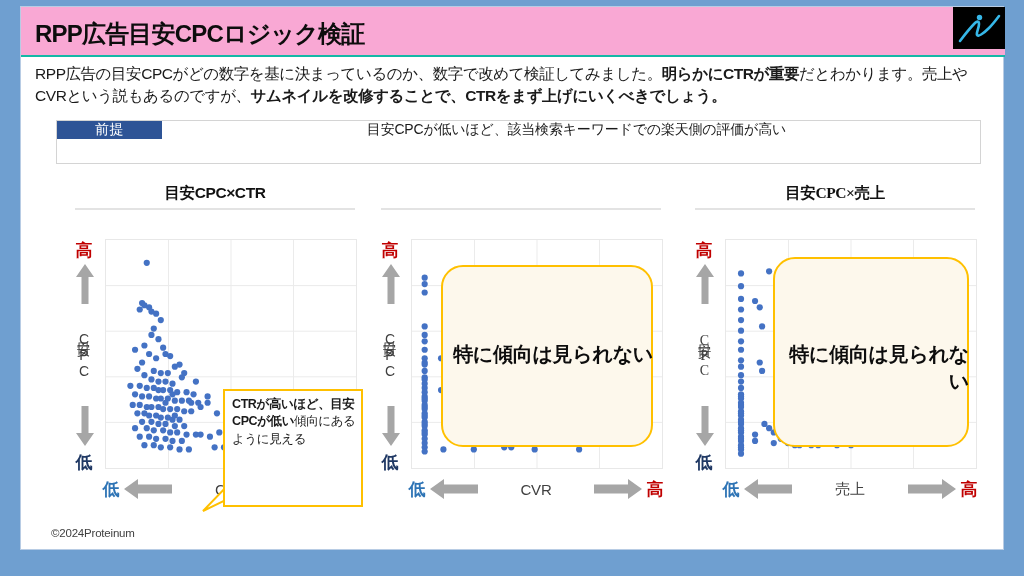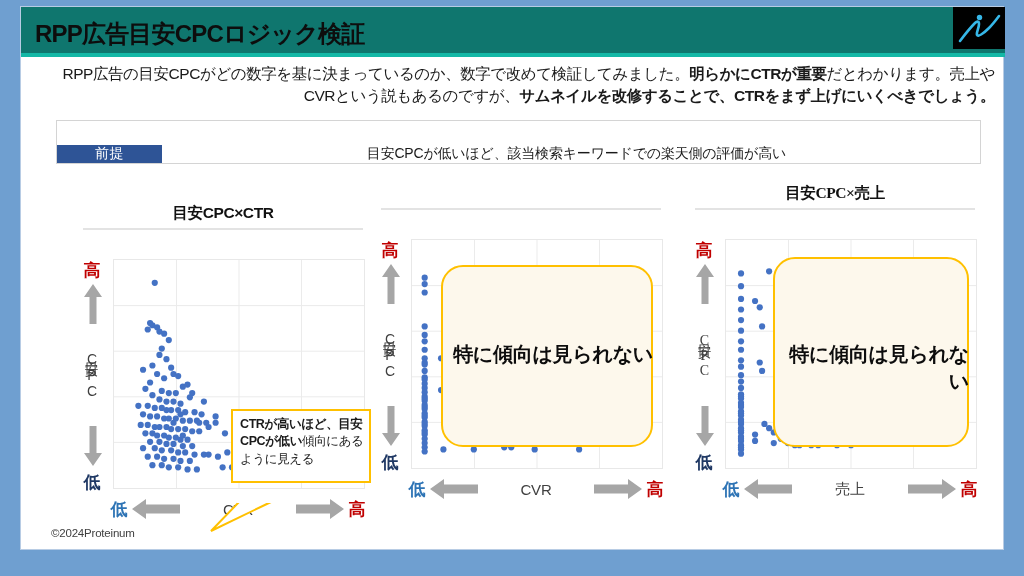--- a/index.html
+++ b/index.html
@@ -16,70 +16,69 @@
   .slide {
     position: absolute;
     left: 20px; top: 6px; width: 984px; height: 544px;
     background: #ffffff;
     border: 1px solid #b8cce4;
   }
 
   
   .header {
     position: absolute; left: 0; top: 0; width: 984px; height: 50px;
-    border-bottom: 4px solid #14b8a6;
-    background: #0f766e;
+    border-bottom: 2px solid #14b8a6;
+    background: #f9a8d4;
   }
   .header-title {
     position: absolute; left: 14px; top: 11px;
     font-size: 24px; font-weight: bold; color: #0d0d0d;
     letter-spacing: -0.8px;
     white-space: nowrap;
   }
   .logo-box {
     position: absolute; right: 0px; top: 0px;
     width: 52px; height: 42px;
     background: #000000;
     overflow: hidden;
   }
   .logo-box svg { display: block; }
 
   
   .lead {
     position: absolute; left: 14px; top: 56px; width: 960px;
     font-size: 15.5px; line-height: 1.45; color: #1a1a1a;
     letter-spacing: -0.45px;
-    text-align: right;
   }
   .lead b { font-weight: bold; }
 
   
   .premise {
     position: absolute; left: 35px; top: 113px;
     width: 925px; height: 44px;
     border: 1px solid #d4d4d4;
     background: #ffffff;
-    display: flex; align-items: flex-end;
+    display: flex; align-items: flex-start;
   }
   .premise-tag {
     width: 105px; background: #2e5496;
     color: #ffffff; font-size: 14px;
     display: flex; align-items: center; justify-content: center;
     letter-spacing: 0.5px;
   }
   .premise-text {
     flex: 1; display: flex; align-items: center; justify-content: center;
     font-size: 14px; color: #1a1a1a; letter-spacing: -0.2px; padding-left: 11px;
   }
 
   
   .panel {
     position: absolute; top: 176px; width: 300px; height: 330px;
   }
-  #panel-0 { left: 52px; margin-top: 20px; }
+  #panel-0 { left: 44px; }
   #panel-1 { left: 350px; }
   #panel-2 { left: 664px; font-family: Liberation Serif, serif; }
 
   .panel-title {
     position: absolute; left: 0; top: 0; width: 100%;
     text-align: center; font-size: 15.5px; font-weight: bold;
     color: #111111; letter-spacing: -0.4px;
   }
   .panel-title-rule {
     position: absolute; left: 10px; top: 25px; width: 280px; height: 2px;
@@ -131,21 +130,21 @@
   .x-high { color: #c00000; }
   .x-arrow-l, .x-arrow-r { width: 50px; height: 22px; }
   .x-title {
     flex: 1; text-align: center; font-size: 15px; color: #3f3f3f;
     letter-spacing: -0.2px;
   }
 
   
   .callout {
     position: absolute; left: 158px; top: 206px;
-    width: 140px; height: 74px;
+    width: 140px; height: 118px;
     background: #ffffff;
     border: 2px solid #ffc000;
     z-index: 6;
   }
   .callout-text {
     position: absolute; left: 7px; top: 5px; width: 126px;
     font-size: 12.5px; line-height: 1.38; color: #1a1a1a;
     letter-spacing: -0.4px;
   }
   .callout-text b { font-weight: bold; }

